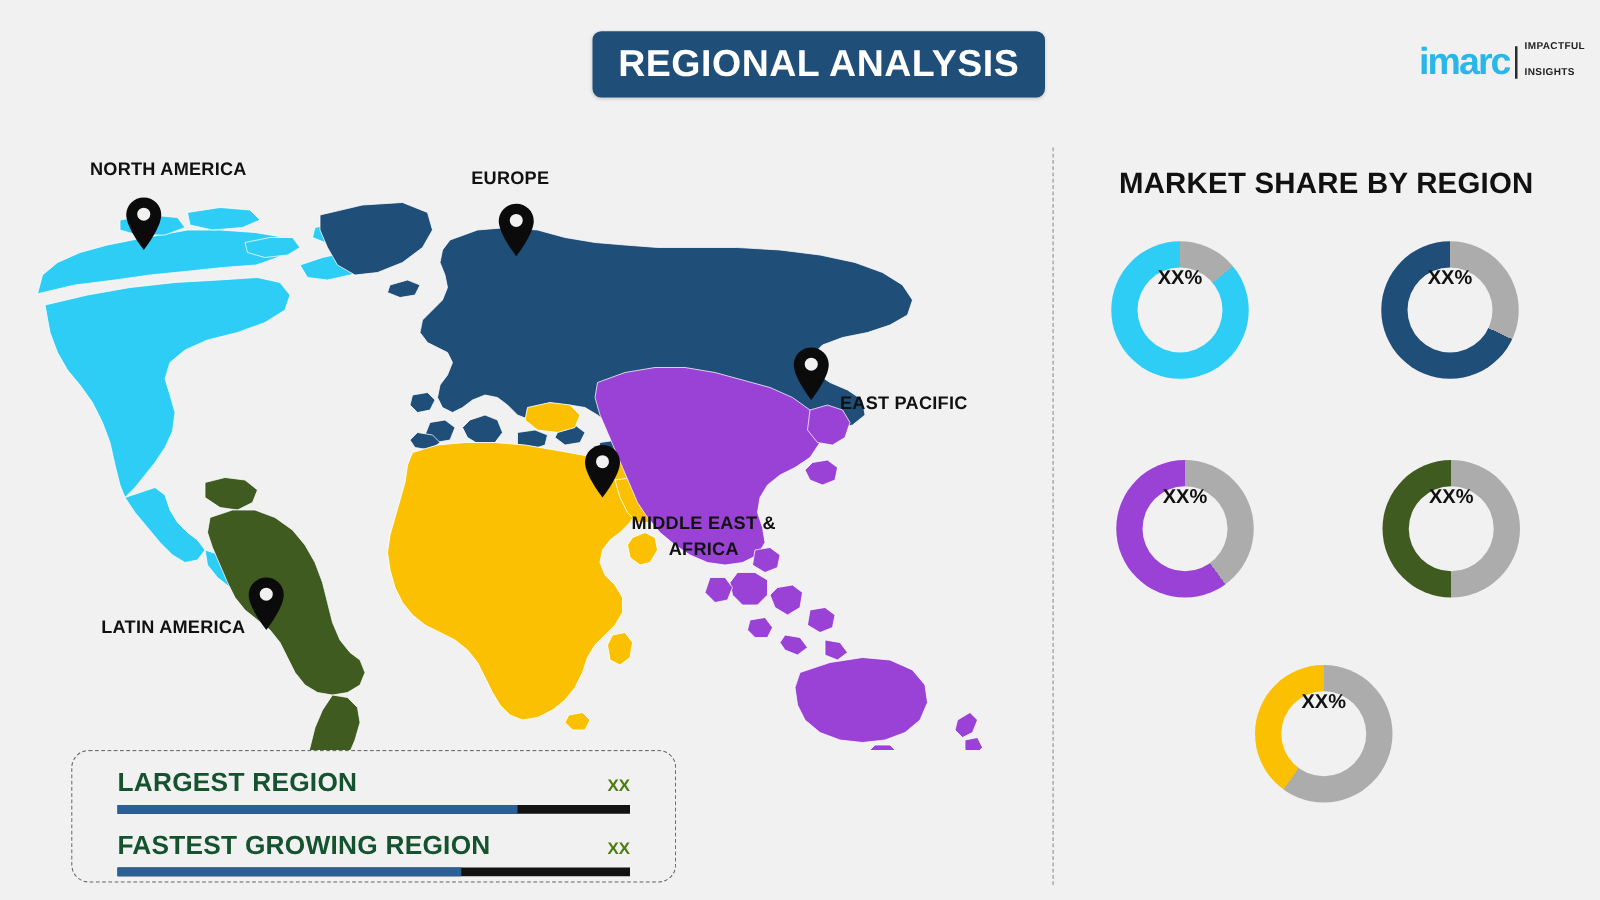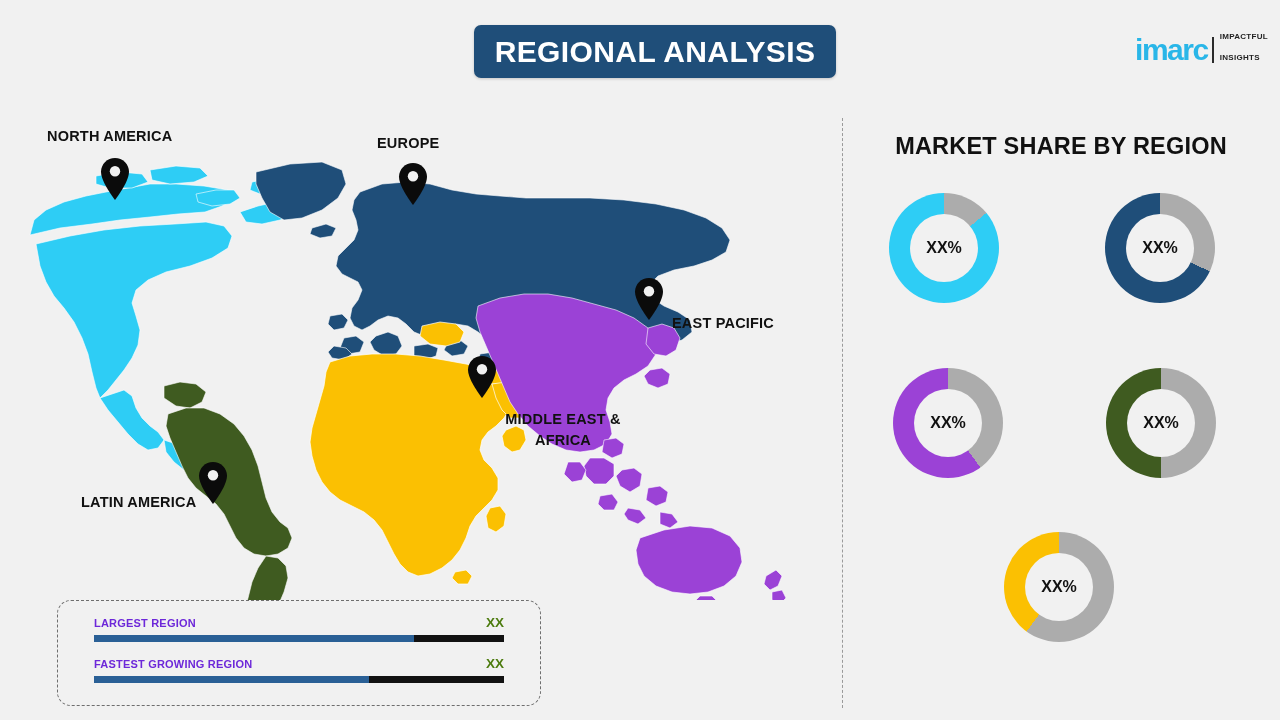--- a/index.html
+++ b/index.html
@@ -41,21 +41,21 @@
 
   
   .map-wrap{ position:absolute; left:0px; top:140px; width:810px; height:460px; }
   .map-wrap svg{ width:100%; height:100%; display:block; }
 
   
   .maplabel{
     position:absolute; font-size:14.5px; font-weight:bold; color:#111;
     letter-spacing:.2px; white-space:nowrap; line-height:1.45;
   }
-  .lbl-na{ left:47px;  top:126px; }
+  .lbl-na{ left:72px;  top:126px; }
   .lbl-eu{ left:377px; top:133px; }
   .lbl-ap{ left:672px; top:313px; }
   .lbl-me{ left:478px; top:409px; white-space:normal; width:170px;text-align:center; }
   .lbl-la{ left:41px;  top:492px;margin-left:40px; }
 
   
   .pin{ position:absolute; width:34px; height:44px; }
   .pin svg{ width:100%; height:100%; display:block; }
   .pin-na{ left:98px;  top:157px; }
   .pin-eu{ left:396px; top:162px; }
@@ -64,36 +64,36 @@
   .pin-la{ left:196px; top:461px; }
 
   
   .legend{
     position:absolute; left:57px; top:600px; width:484px; height:106px;
     border:1.6px dashed #6e6e6e; border-radius:14px; background:transparent;
     padding:14px 36px 0 36px;
   }
   .legend-row{ margin-bottom:14px; }
   .legend-head{ display:flex; align-items:baseline; justify-content:space-between; }
-  .legend-name{ font-size:11px; font-weight:bold; color:#6d28d9; letter-spacing:.2px; }
+  .legend-name{ font-size:21px; font-weight:bold; color:#14532d; letter-spacing:.2px; }
   .legend-val{ font-size:13.5px; font-weight:bold; color:#4d7c0f; }
   .legend-bar{ position:relative; height:7px; background:#121212; margin-top:5px; width:100%; }
   .legend-bar i{ position:absolute; left:0; top:0; height:100%; background:#2a6096; display:block; }
 
   
   .panel-title{
     position:absolute; left:842px; top:133px; width:438px;
     text-align:center; font-size:23.5px; font-weight:bold; color:#111;
     letter-spacing:.2px;
   }
   .donut{ position:absolute; width:110px; height:110px; }
   .donut .hole{
     position:absolute; left:50%; top:50%; transform:translate(-50%,-50%);
     width:68px; height:68px; border-radius:50%; background:#f1f1f1;
-    display:flex; align-items:center; justify-content:center;
+    display:flex; align-items:flex-start; justify-content:center;
   }
   .donut .hole span{ font-size:16px; font-weight:bold; color:#111; }
   .d1{ left:889px; top:193px; }
   .d2{ left:1105px; top:193px; }
   .d3{ left:893px; top:368px; }
   .d4{ left:1106px; top:368px; }
   .d5{ left:1004px; top:532px; }
 </style>
 </head>
 <body>

